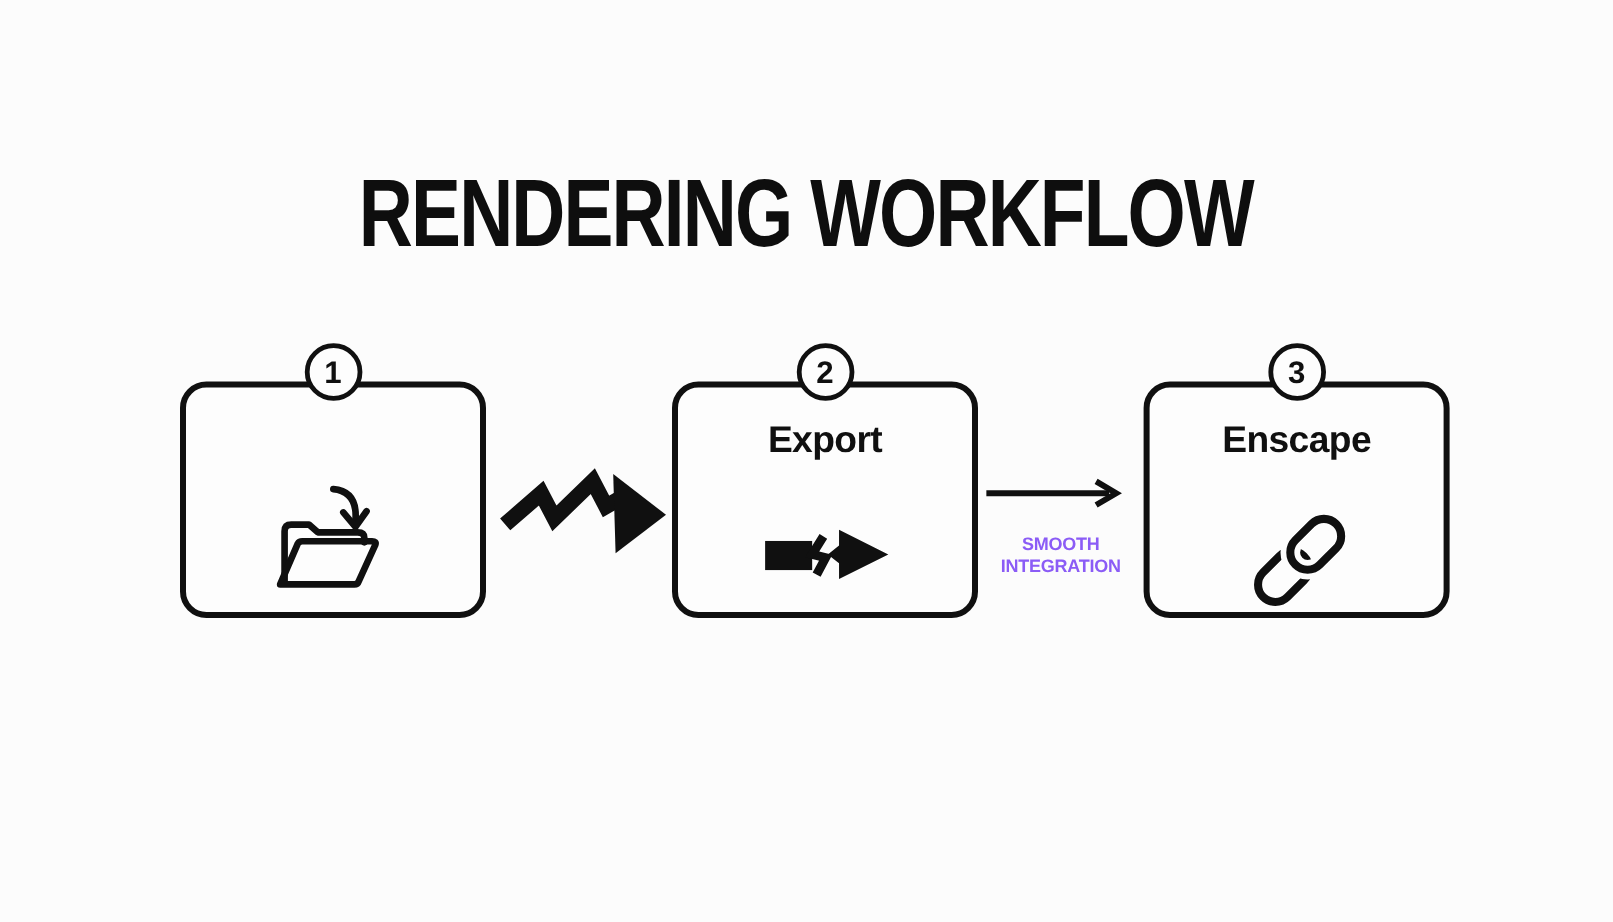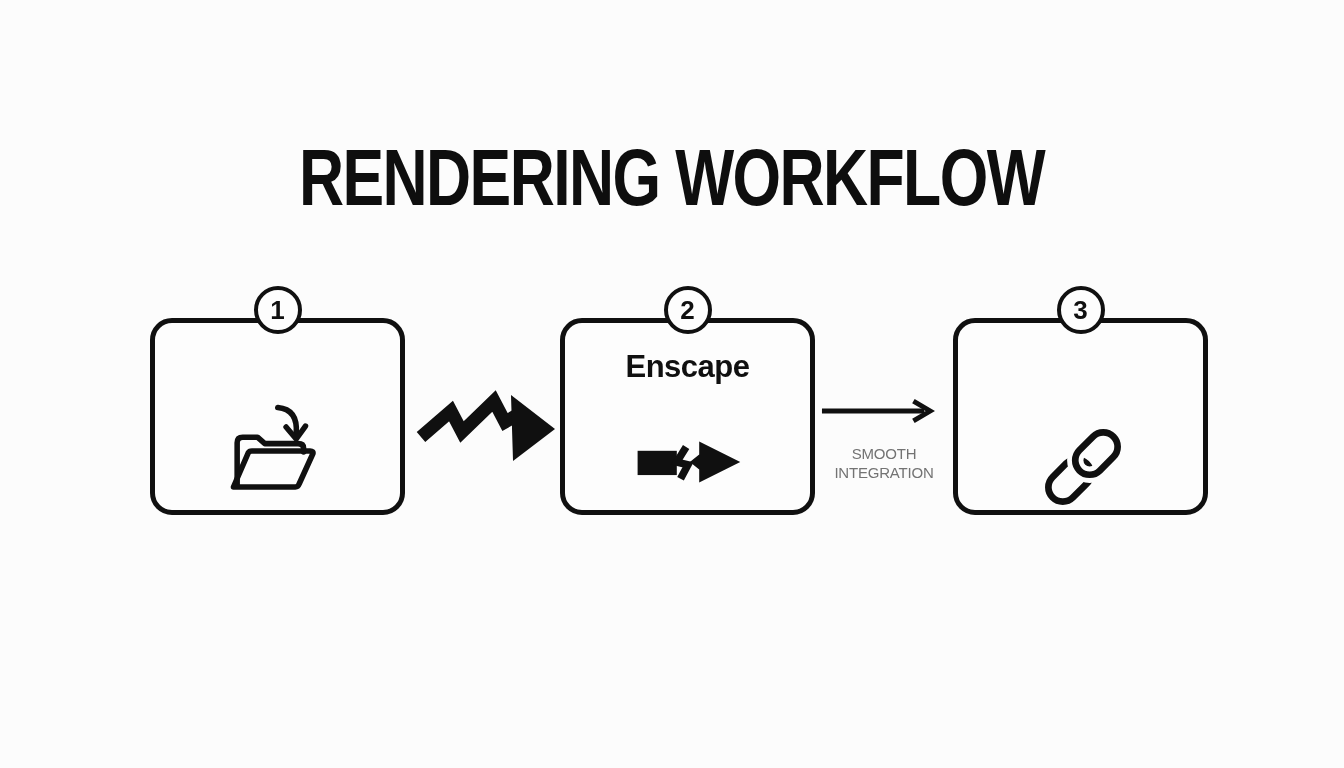--- a/index.html
+++ b/index.html
@@ -35,22 +35,22 @@
     font-size:31px; font-weight:bold; letter-spacing:-0.5px;
   }
   .icon-abs { position:absolute; }
   .folder-icon  { left:60px; top:77px; }
   .export-icon  { left:67px; top:108px; }
   .chain-icon   { left:77px; top:96px; }
   .jagged-arrow { position:absolute; left:415px; top:387px; }
   .smooth-arrow { position:absolute; left:820px; top:398px; }
   .smooth-label {
     position:absolute; left:814px; top:444px; width:140px;
-    text-align:center; font-size:15px; font-weight:normal;
-    line-height:19px; letter-spacing:-0.2px; color:#737373;
+    text-align:center; font-size:15px; font-weight:bold;
+    line-height:19px; letter-spacing:-0.2px; color:#8b5cf6;
   }
 </style>
 </head>
 <body>
 
 <div class="stage">
 
   <div class="title-wrap">
     <span>RENDERING WORKFLOW</span>
   </div>
@@ -71,41 +71,42 @@
 
   <svg class="jagged-arrow" width="140" height="90" viewBox="0 0 140 90">
     <polyline points="6,50 36,24 47,45 79,14 90,35 104,27" fill="none" stroke="#101010" stroke-width="13" stroke-linejoin="miter" stroke-linecap="butt"></polyline>
     <polygon points="96,8 140,42 98,74" fill="#101010"></polygon>
   </svg>
 
   <div class="box box-2">
     <div class="badge">
       <span>2</span>
     </div>
-    <div class="box-label">Enscape</div>
+    <div class="box-label">Export</div>
     <svg class="icon-abs export-icon" width="112" height="62" viewBox="0 0 120 64">
       <rect x="6" y="20" width="42" height="26" fill="#101010"></rect>
       <path d="M58,16 L48,32 L60,35 L52,50" fill="none" stroke="#101010" stroke-width="8" stroke-linecap="butt" stroke-linejoin="miter"></path>
       <path d="M72,10 L116,32 L72,54 L72,40 L62,32 L72,24 Z" fill="#101010"></path>
     </svg>
   </div>
 
   <svg class="smooth-arrow" width="118" height="26" viewBox="0 0 120 26">
     <line x1="2" y1="13" x2="106" y2="13" stroke="#101010" stroke-width="5"></line>
     <polyline points="95,3 112,13 95,23" fill="none" stroke="#101010" stroke-width="5" stroke-linejoin="miter" stroke-linecap="butt"></polyline>
   </svg>
   <div class="smooth-label">
     <div>SMOOTH</div>
     <div>INTEGRATION</div>
   </div>
 
   <div class="box box-3">
     <div class="badge">
       <span>3</span>
     </div>
+    <div class="box-label">Enscape</div>
     <svg class="icon-abs chain-icon" width="96" height="96" viewBox="0 0 100 100">
       <g fill="none" stroke-linejoin="round">
         <rect x="21" y="39" width="30" height="50" rx="15" stroke="#101010" stroke-width="7" transform="rotate(45 36 64)"></rect>
         <rect x="49" y="11" width="30" height="50" rx="15" stroke="#fdfdfd" stroke-width="17" transform="rotate(45 64 36)"></rect>
         <rect x="49" y="11" width="30" height="50" rx="15" stroke="#101010" stroke-width="7" transform="rotate(45 64 36)"></rect>
       </g>
     </svg>
   </div>
 
 </div>

